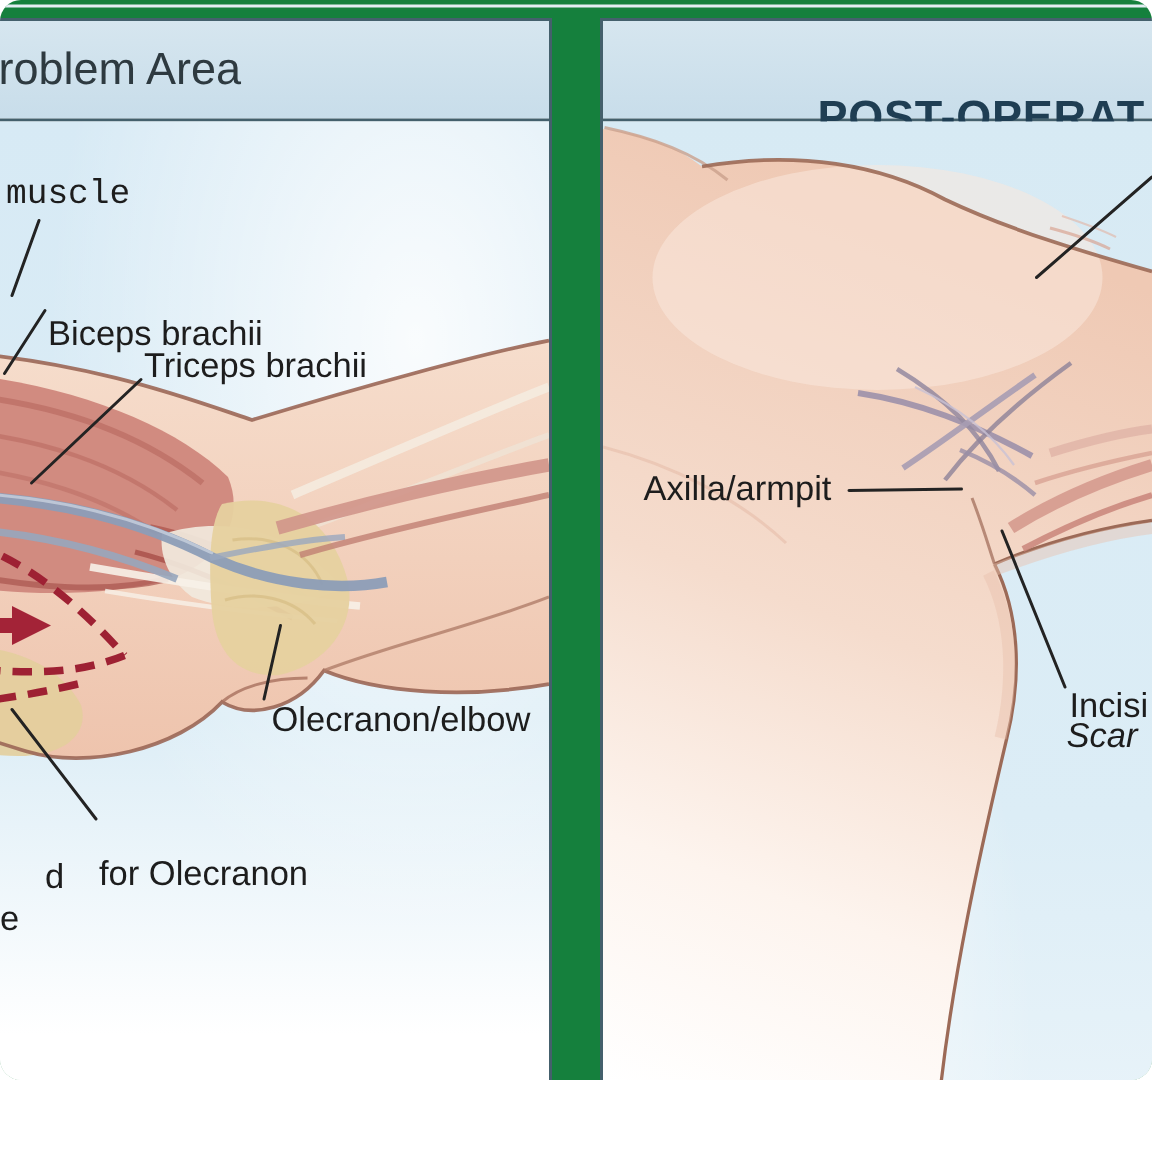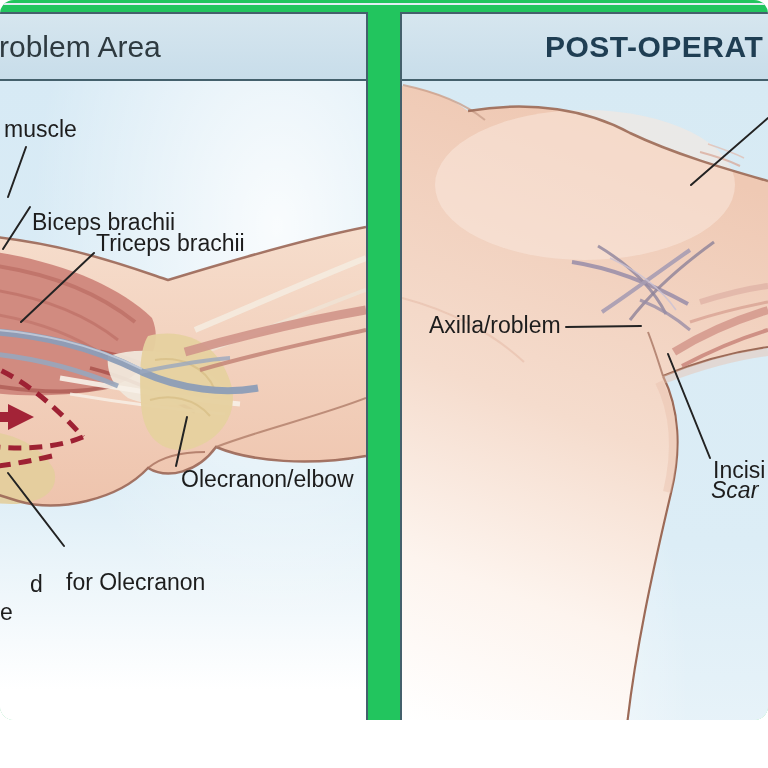--- a/index.html
+++ b/index.html
@@ -1,29 +1,29 @@
 <!DOCTYPE html>
 <html><head>
 <meta charset="utf-8">
 <style>
   html,body{margin:0;padding:0;background:#ffffff;}
-  .page{position:relative;width:768px;height:720px;background:#22c55e;overflow:hidden;
+  .page{position:relative;width:768px;height:720px;background:#15803d;overflow:hidden;
         font-family:"Liberation Sans",sans-serif;border-radius:14px;}
   .hr-line{position:absolute;left:0;width:768px;}
   .hr-line.top{top:3px;height:2px;background:#e3edf3;}
   .hr-line.bottom{top:753px;height:3px;background:#dbe8f0;}
   .panel{position:absolute;top:12px;height:733px;border:2px solid #44606c;
          box-sizing:border-box;overflow:hidden;background:#ffffff;}
   .panel.left{left:-40px;width:408px;}
   .panel.right{left:400px;width:400px;}
   .panel-header{position:relative;height:65px;border-bottom:2px solid #44606c;
         background:linear-gradient(180deg,#d6e6ef 0%,#c8ddea 100%);}
   .panel-title{position:absolute;top:0;line-height:65px;font-size:30px;white-space:nowrap;}
   .panel.left .panel-title{left:37px;color:#2e3a40;font-weight:400;}
-  .panel.right .panel-title{left:143px;color:#1f3e53;font-weight:700;letter-spacing:.5px;}
+  .panel.right .panel-title{left:143px;color:#1f3e53;font-weight:700;letter-spacing:.5px;margin-top:32px;}
   .panel-body{position:relative;width:100%;height:662px;}
   .panel.left .panel-body{background:
      radial-gradient(ellipse at 78% 22%, rgba(255,255,255,.85) 0%, rgba(255,255,255,0) 55%),
      linear-gradient(180deg,#d7eaf5 0%,#dcedf6 60%,#ffffff 92%);}
   .panel.right .panel-body{background:
      radial-gradient(ellipse at 15% 94%, #ffffff 0%, rgba(255,255,255,0) 48%),
      linear-gradient(180deg,#d7eaf4 0%,#dcedf6 70%,#e8f3f9 100%);}
   .art{position:absolute;left:0;top:0;width:100%;height:100%;}
   .lbl{position:absolute;color:#1d1d1d;font-size:23px;line-height:1.15;white-space:nowrap;}
 </style>
@@ -92,21 +92,21 @@
         <path fill="#a32337" d="M -38 412 L 8 412 L 8 404 L 34 417 L 8 430 L 8 422 L -38 422 Z"></path>
 
         <g stroke="#232323" stroke-width="2" stroke-linecap="round">
           <line x1="26" y1="147" x2="8" y2="197"></line>
           <line x1="30" y1="207" x2="3" y2="249"></line>
           <line x1="94" y1="253" x2="21" y2="322"></line>
           <line x1="187" y1="417" x2="176" y2="466"></line>
           <line x1="8" y1="473" x2="64" y2="546"></line>
         </g>
       </svg>
-      <div class="lbl" style="left:42px;top:35px;">muscle</div>
+      <div class="lbl" style="left:42px;top:35px;font-family:Liberation Mono, monospace;">muscle</div>
       <div class="lbl" style="left:70px;top:106px;margin-top:22px;">Biceps brachii</div>
       <div class="lbl" style="left:134px;top:149px;">Triceps brachii</div>
       <div class="lbl" style="left:219px;top:385px;">Olecranon/elbow</div>
       <div class="lbl" style="left:104px;top:488px;">for Olecranon</div>
       <div class="lbl" style="left:68px;top:490px;">d</div>
       <div class="lbl" style="left:38px;top:518px;">e</div>
     </div>
   </div>
 
   <div class="panel right">
@@ -156,20 +156,20 @@
 
         <path fill="none" stroke="#d8a493" stroke-width="2" opacity=".7" d="M 700 152 C 715 156 728 160 740 166"></path>
         <path fill="none" stroke="#e2b2a2" stroke-width="1.5" opacity=".6" d="M 708 144 C 720 148 732 152 744 158"></path>
 
         <g stroke="#232323" stroke-width="2" stroke-linecap="round">
           <line x1="768" y1="118" x2="691" y2="185"></line>
           <line x1="566" y1="327" x2="641" y2="326"></line>
           <line x1="668" y1="354" x2="710" y2="458"></line>
         </g>
       </svg>
-      <div class="lbl" style="left:27px;top:231px;">Axilla/roblem</div>
+      <div class="lbl" style="left:27px;top:231px;">Axilla/armpit</div>
       <div class="lbl" style="left:311px;top:376px;">Incisi</div>
       <div class="lbl" style="left:309px;top:396px;font-style:italic;">Scar</div>
     </div>
   </div>
 
   <div class="hr-line bottom"></div>
 </div>
 
 </body></html>

